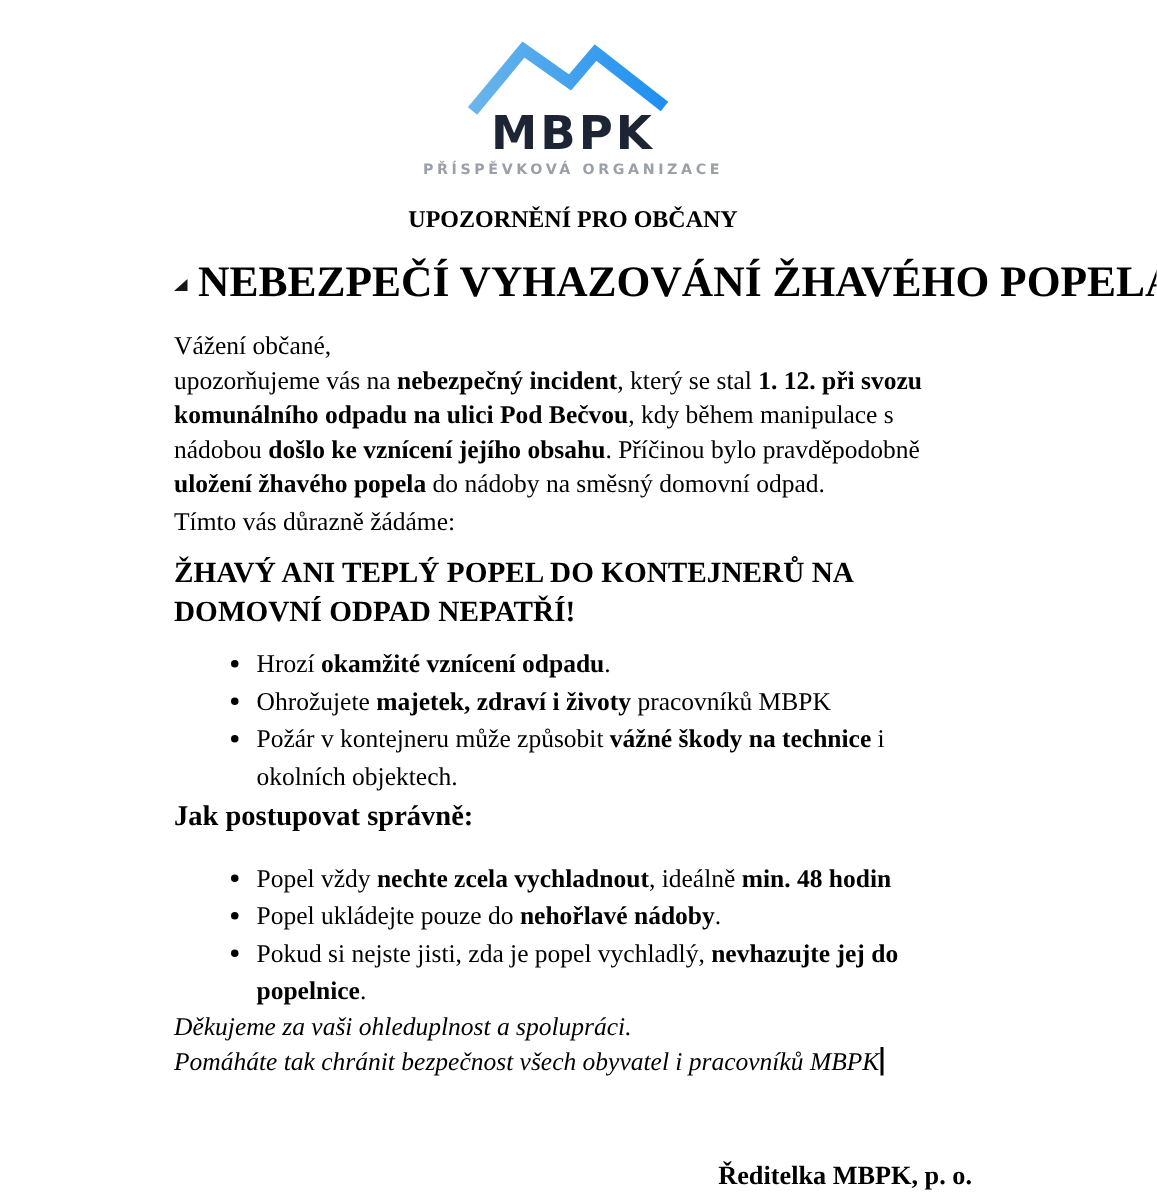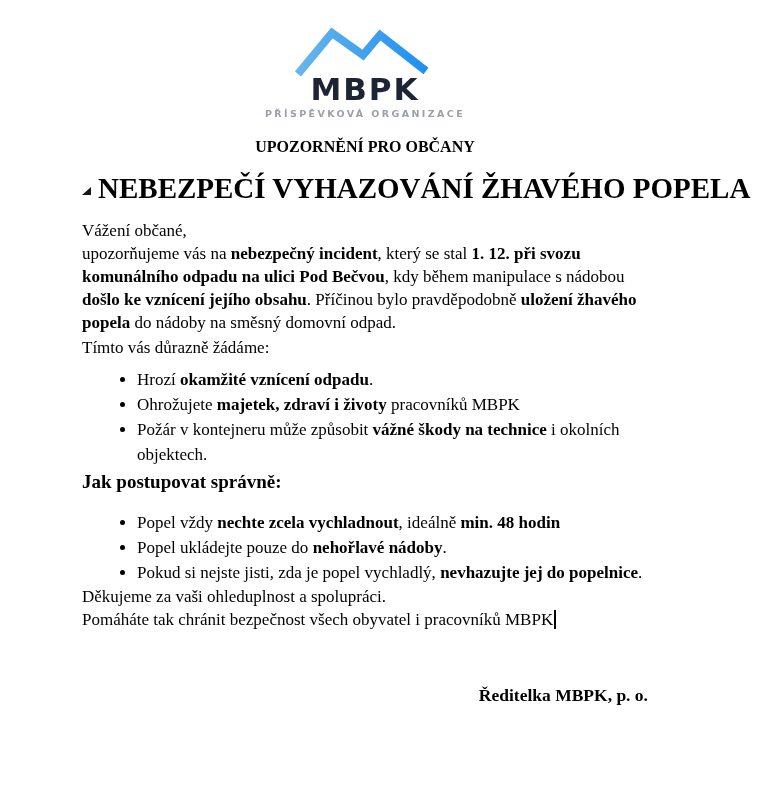--- a/index.html
+++ b/index.html
@@ -8,21 +8,21 @@
     width: 771px;
     height: 797px;
     overflow: hidden;
     font-family: "Liberation Serif", serif;
     color: #000000;
   }
   .page {
     width: 730px;
     height: 797px;
     background: #ffffff;
-    padding: 26px 82px 0 82px;
+    padding: 26px 82px 0 116px;
   }
 
   
   .logo-block {
     text-align: center;
     font-family: "DejaVu Sans", "Liberation Sans", sans-serif;
   }
   .logo-mountain { display: block; margin: 0 auto; }
   .logo-brand {
     font-size: 31px;
@@ -82,21 +82,21 @@
     list-style: disc;
   }
   ul.bullets li { line-height: 25px; }
   .howto {
     margin-top: 2px;
     font-size: 19px !important;
     font-weight: bold;
     line-height: 26px !important;
   }
   ul.bullets2 { margin-top: 15px; }
-  .closing { margin-top: 0; }
+  .closing { margin-top: 0; font-style: italic; }
   .caret {
     display: inline-block;
     width: 1.5px;
     height: 19px;
     background: #000;
     margin-left: 1px;
     vertical-align: -4px;
   }
   .signature {
     margin-top: 53px;
@@ -129,20 +129,21 @@
   <h2 class="h-subtitle">
     <span class="tri-collapse"></span><span>NEBEZPEČÍ VYHAZOVÁNÍ ŽHAVÉHO POPELA</span>
   </h2>
 
   <p class="salutation">Vážení občané,</p>
 
   <p class="intro"><span>upozorňujeme vás na </span><span class="b">nebezpečný incident</span><span>, který se stal </span><span class="b">1. 12. při svozu komunálního odpadu na ulici Pod Bečvou</span><span>, kdy během manipulace s nádobou </span><span class="b">došlo ke vznícení jejího obsahu</span><span>. Příčinou bylo pravděpodobně </span><span class="b">uložení žhavého popela</span><span> do nádoby na směsný domovní odpad.</span></p>
 
   <p class="request">Tímto vás důrazně žádáme:</p>
 
+  <p class="shout">ŽHAVÝ ANI TEPLÝ POPEL DO KONTEJNERŮ NA DOMOVNÍ ODPAD NEPATŘÍ!</p>
 
   <ul class="bullets">
       <li><span>Hrozí </span><span class="b">okamžité vznícení odpadu</span><span>.</span></li>
       <li><span>Ohrožujete </span><span class="b">majetek, zdraví i životy</span><span> pracovníků MBPK</span></li>
       <li><span>Požár v kontejneru může způsobit </span><span class="b">vážné škody na technice</span><span> i okolních objektech.</span></li>
     </ul>
 
   <p class="howto">Jak postupovat správně:</p>
 
   <ul class="bullets bullets2">

